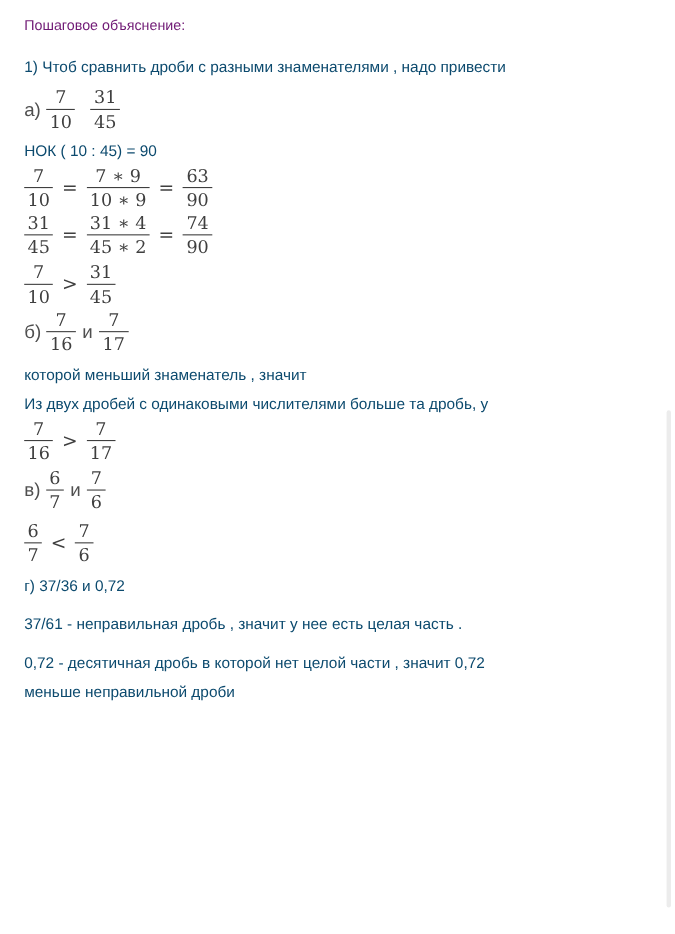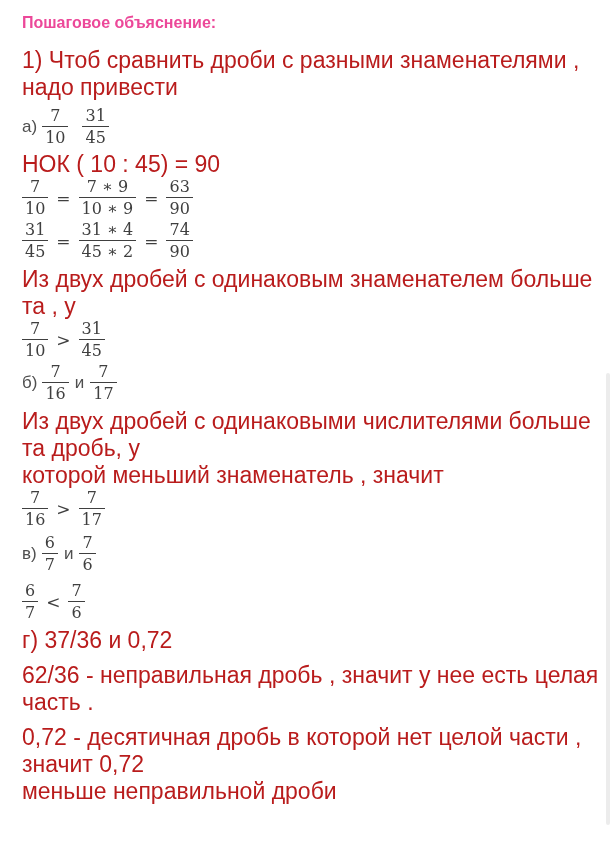--- a/index.html
+++ b/index.html
@@ -9,30 +9,30 @@
     overflow: hidden;
     position: relative;
     font-family: "Liberation Sans", sans-serif;
   }
   .doc {
     padding: 12px 10px 0 22px;
     width: 100%;
     height: 100%;
   }
   .heading {
-    font-size: 16px;
-    font-weight: bold;
-    color: #ec4899;
+    font-size: 13px;
+    font-weight: normal;
+    color: #701a75;
     line-height: 22px;
   }
   .para { color: #4f4f4f; }
   .line {
-    font-size: 23px;
+    font-size: 14px;
     line-height: 27px;
-    color: #b91c1c;
+    color: #0c4a6e;
   }
   .math-row {
     display: flex;
     align-items: center;
     color: #3f3f3f;
     min-height: 40px;
   }
   .frac {
     display: inline-flex;
     flex-direction: column;
@@ -146,21 +146,20 @@
     </span>
     <span class="rel">=</span>
     <span class="frac">
       <span class="num">74</span>
       <span class="bar"></span>
       <span class="den">90</span>
     </span>
   </div>
 
   <div class="para mb0">
-    <div class="line">Из двух дробей с одинаковым знаменателем больше та , у</div>
   </div>
 
   <div class="math-row mb3">
     <span class="frac">
       <span class="num">7</span>
       <span class="bar"></span>
       <span class="den">10</span>
     </span>
     <span class="rel">&gt;</span>
     <span class="frac">
@@ -179,22 +178,22 @@
     </span>
     <span class="conj">и</span>
     <span class="frac">
       <span class="num">7</span>
       <span class="bar"></span>
       <span class="den">17</span>
     </span>
   </div>
 
   <div class="para mb0">
+    <div class="line">которой меньший знаменатель , значит</div>
     <div class="line">Из двух дробей с одинаковыми числителями больше та дробь, у</div>
-    <div class="line">которой меньший знаменатель , значит</div>
   </div>
 
   <div class="math-row mb5">
     <span class="frac">
       <span class="num">7</span>
       <span class="bar"></span>
       <span class="den">16</span>
     </span>
     <span class="rel">&gt;</span>
     <span class="frac">
@@ -232,21 +231,21 @@
     <span class="frac">
       <span class="num">7</span>
       <span class="bar"></span>
       <span class="den">6</span>
     </span>
   </div>
 
   <div class="line mb8">г) 37/36 и 0,72</div>
 
   <div class="para mb8">
-    <div class="line">62/36 - неправильная дробь , значит у нее есть целая часть .</div>
+    <div class="line">37/61 - неправильная дробь , значит у нее есть целая часть .</div>
   </div>
 
   <div class="para mb12">
     <div class="line">0,72 - десятичная дробь в которой нет целой части , значит 0,72</div>
     <div class="line">меньше неправильной дроби</div>
   </div>
 
 
 </div>
 

